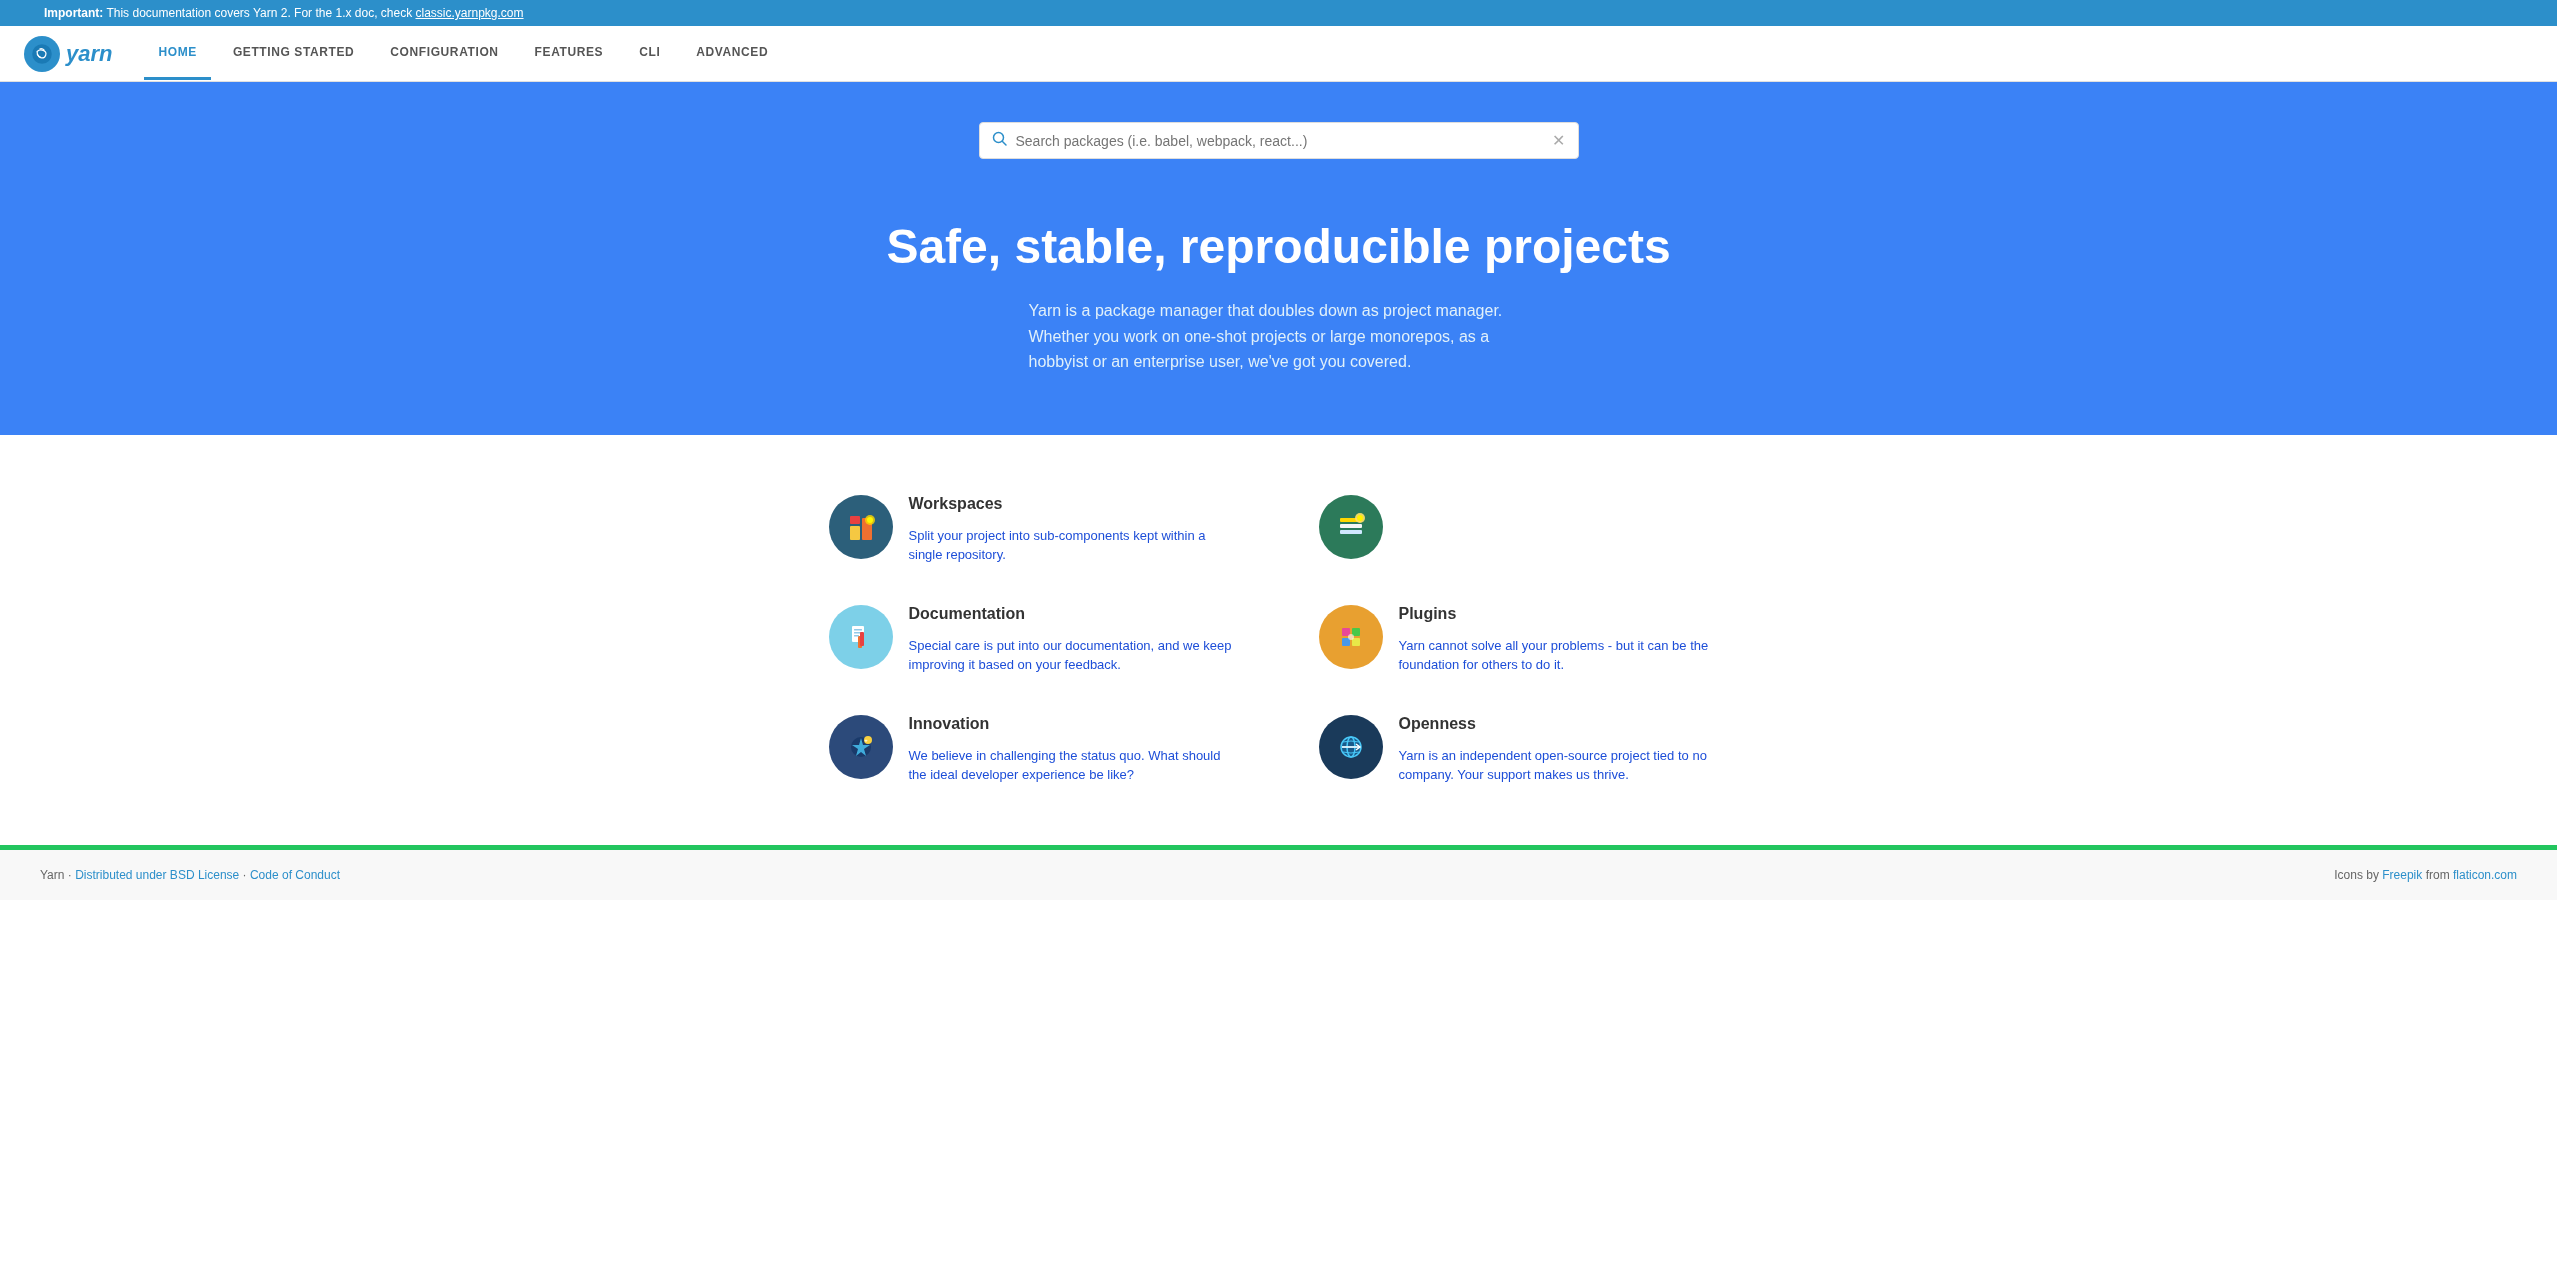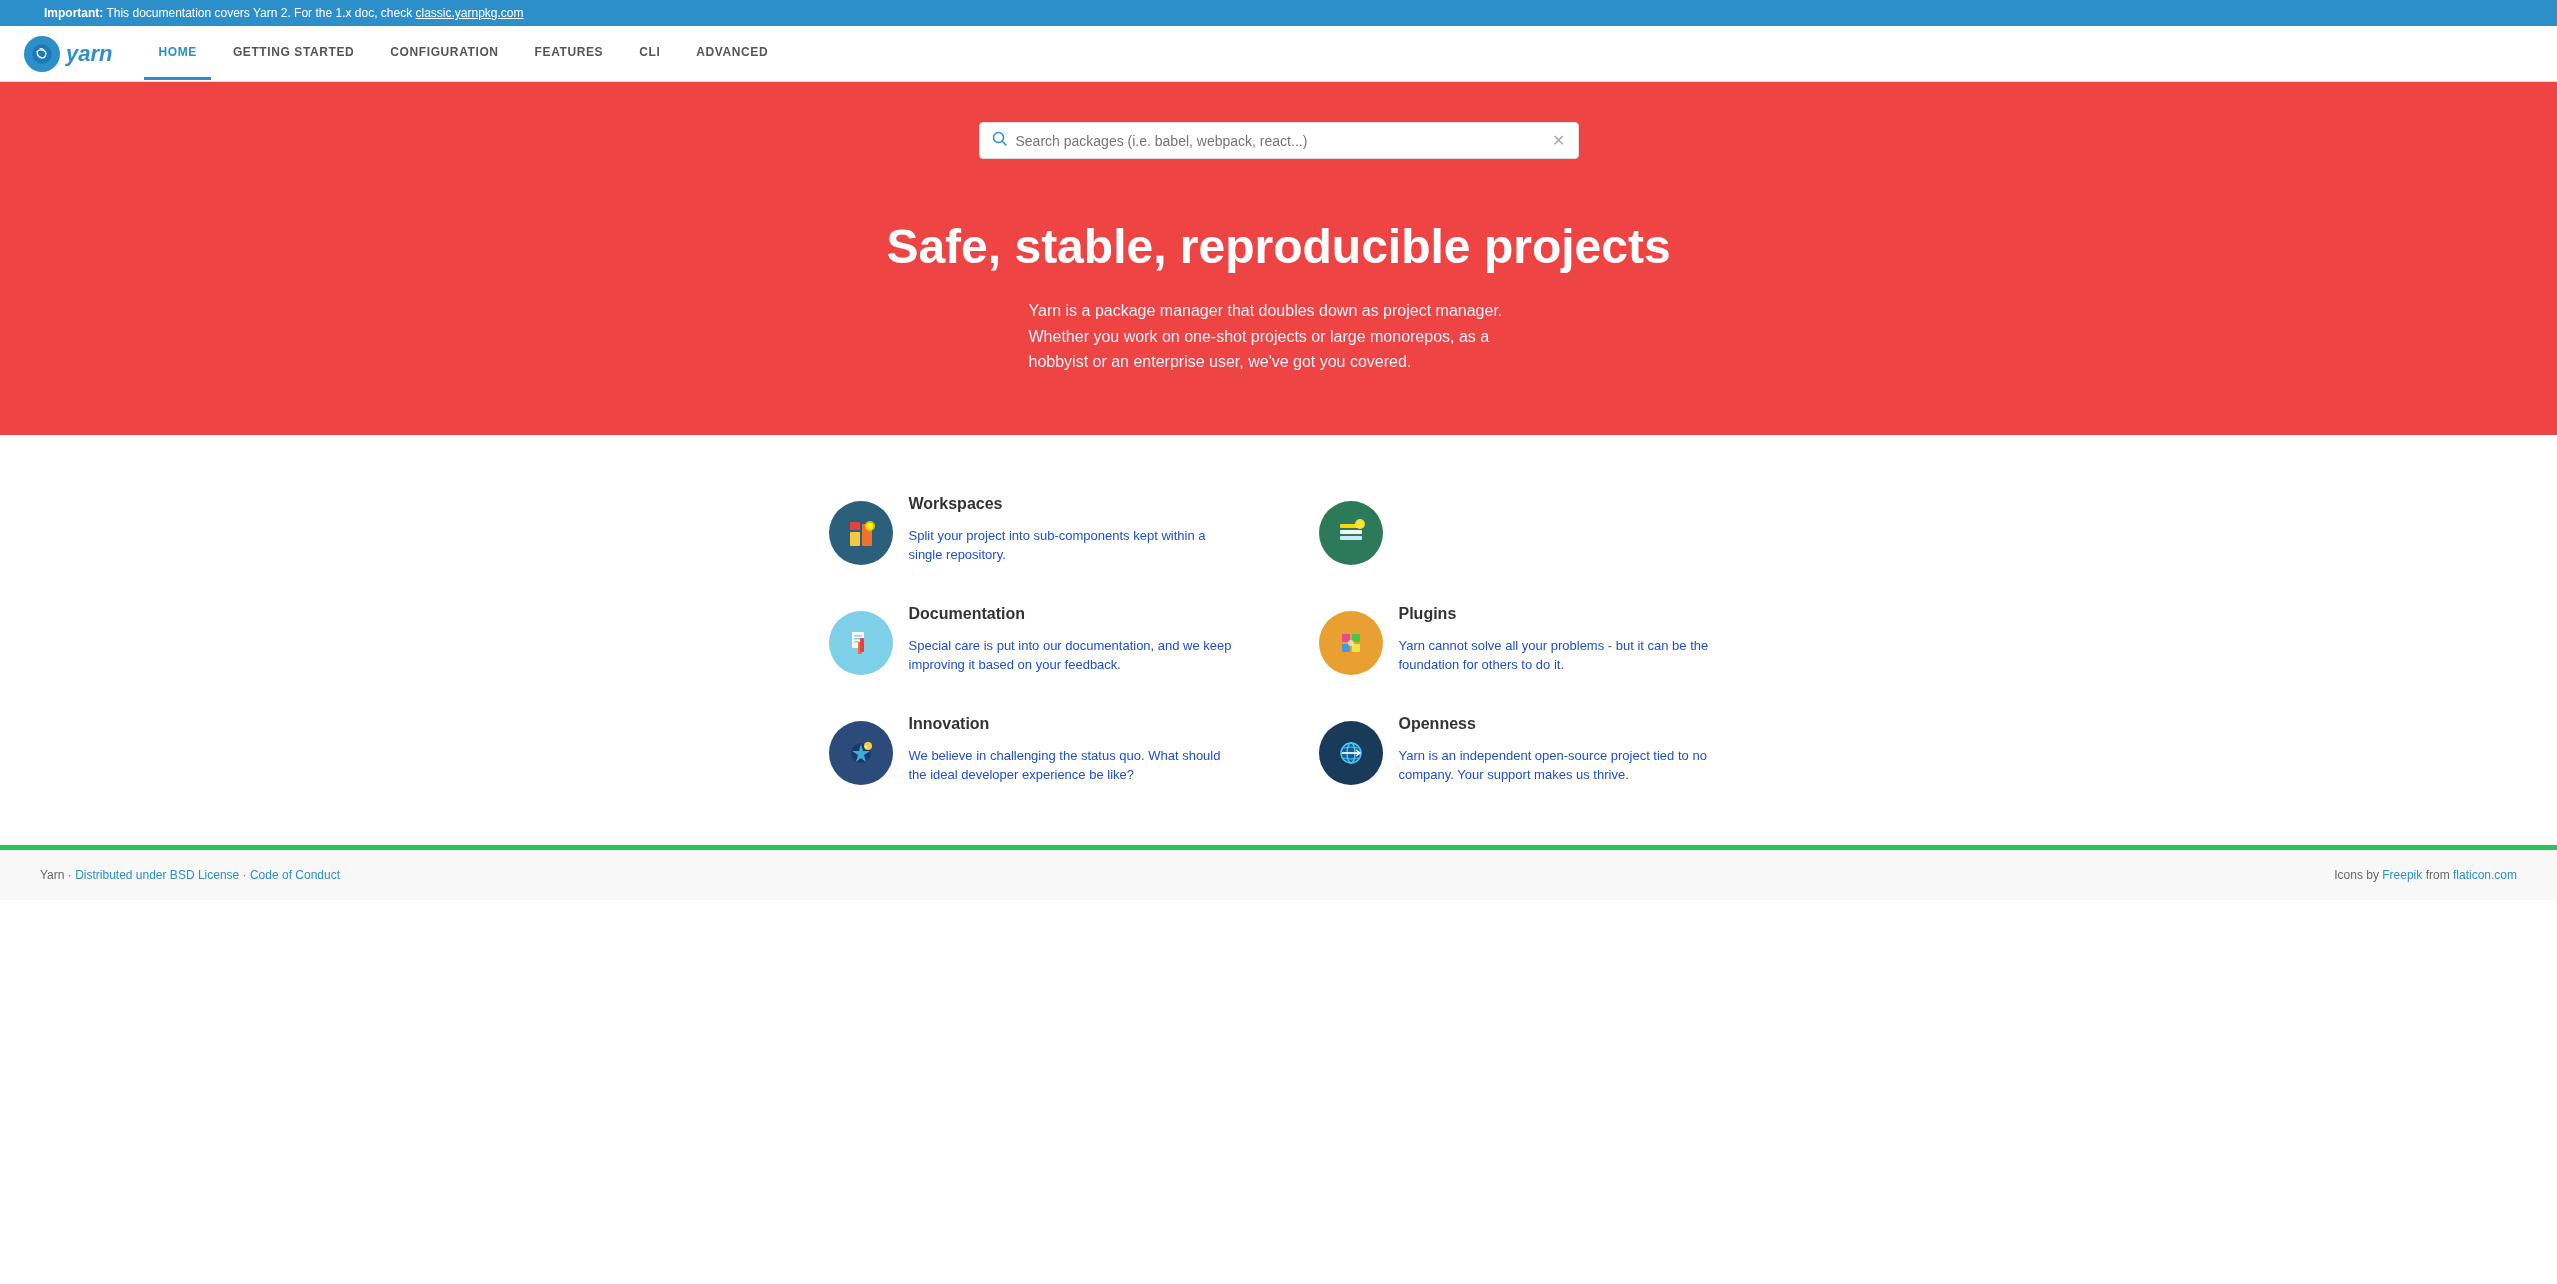--- a/index.html
+++ b/index.html
@@ -56,21 +56,21 @@
       padding: 18px 14px;
       cursor: pointer;
       text-decoration: none;
       text-transform: uppercase;
       border-bottom: 3px solid transparent;
     }
     .nav-item.active { color: #2c8fca; border-bottom: 3px solid #2c8fca; }
 
     
     #hero {
-      background: #ef4444;
+      background: #3b82f6;
       padding: 40px 0 60px;
       text-align: center;
     }
     #search-bar {
       background: #fff;
       border-radius: 4px;
       display: flex;
       align-items: center;
       width: 600px;
       margin: 0 auto 60px;
@@ -109,21 +109,21 @@
     }
     #features-grid {
       display: grid;
       grid-template-columns: 1fr 1fr;
       gap: 40px 80px;
       max-width: 900px;
       margin: 0 auto;
     }
     .feature-item {
       display: flex;
-      align-items: flex-end;
+      align-items: flex-start;
       gap: 16px;
     }
     .feature-content h3 {
       font-size: 16px;
       font-weight: 700;
       color: #333;
       margin-bottom: 6px;
     }
     .feature-content p {
       font-size: 13px;

